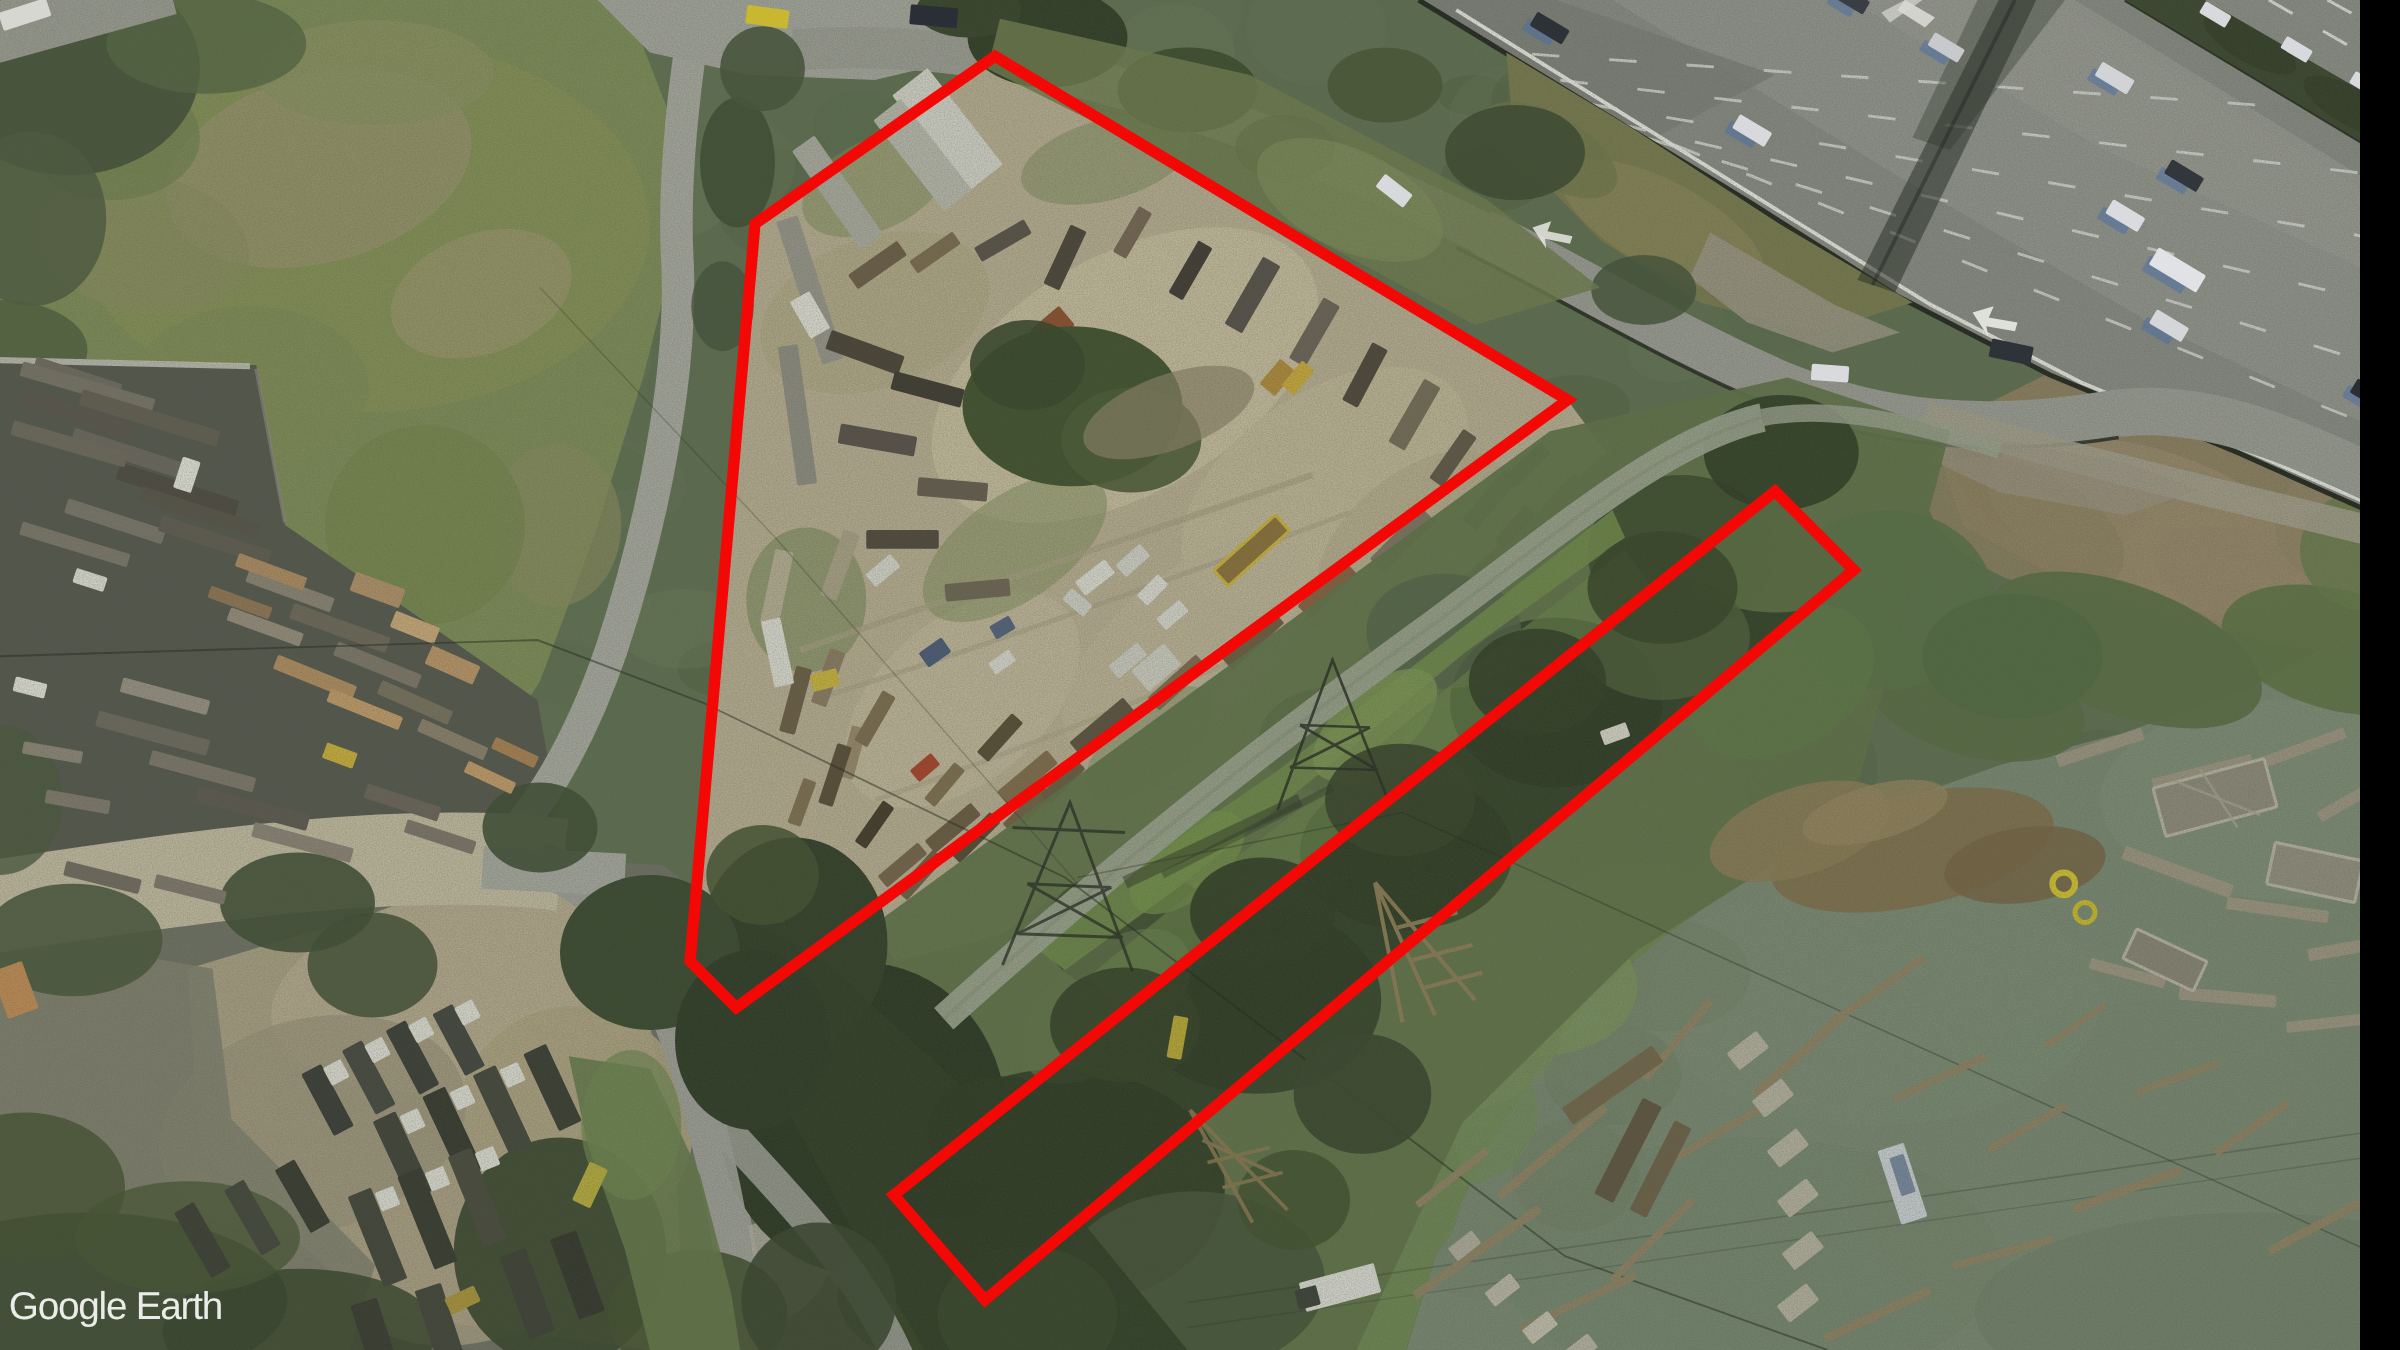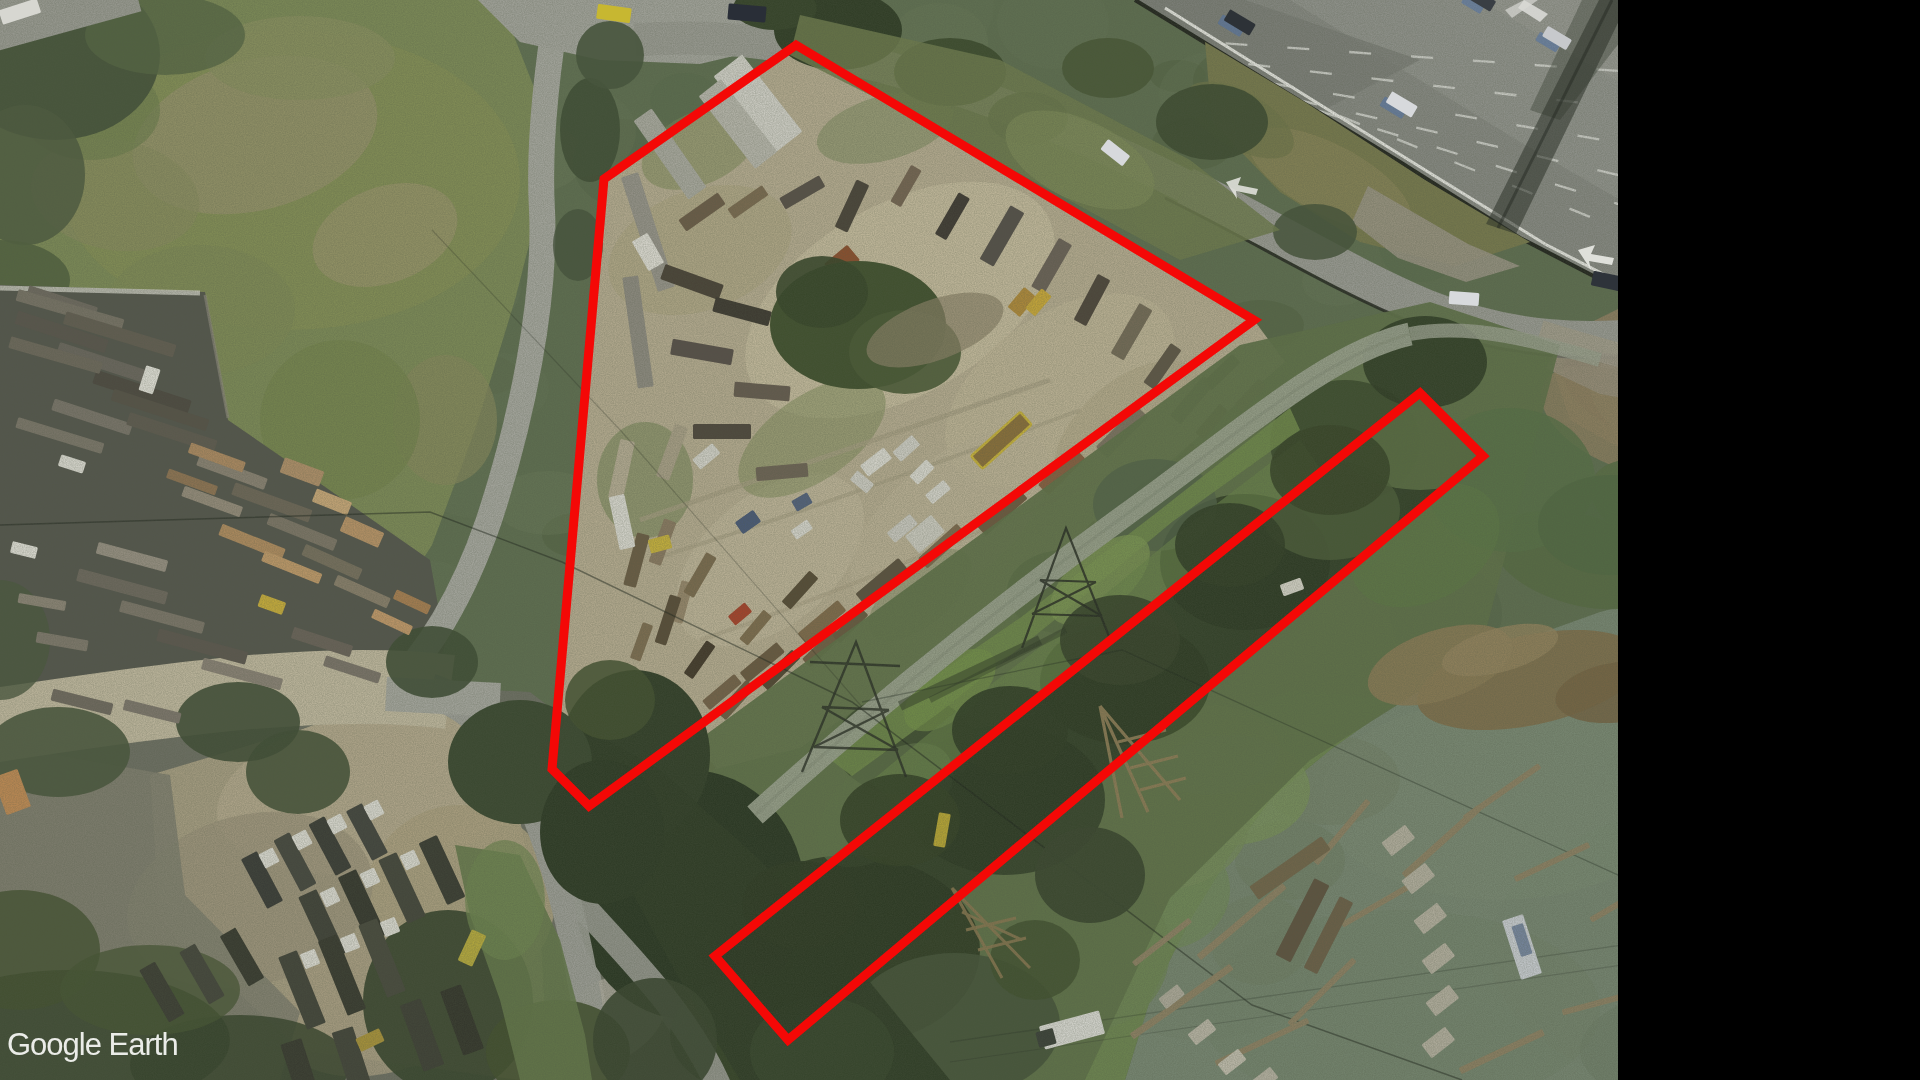--- a/index.html
+++ b/index.html
@@ -1,16 +1,16 @@
 <!DOCTYPE html>
 <html><head>
 <meta charset="utf-8">
 <style>
 html,body{margin:0;padding:0;background:#000;}
-#scene{width:1618px;height:1080px;overflow:hidden;position:relative;font-family:"Liberation Sans",sans-serif;text-decoration:underline;}
+#scene{width:1888px;height:1080px;overflow:hidden;position:relative;font-family:"Liberation Sans",sans-serif;text-decoration:underline;}
 </style>
 </head>
 <body>
 
 <div id="scene">
 <svg width="1920" height="1080" viewBox="0 0 1920 1080" xmlns="http://www.w3.org/2000/svg">
 
 <rect x="0" y="0" width="1920" height="1080" fill="#5e6e50"></rect>
 <ellipse cx="622" cy="163" rx="49" ry="44" fill="#546447" opacity="0.45"></ellipse>
 <ellipse cx="181" cy="629" rx="61" ry="32" fill="#667656" opacity="0.45"></ellipse>

